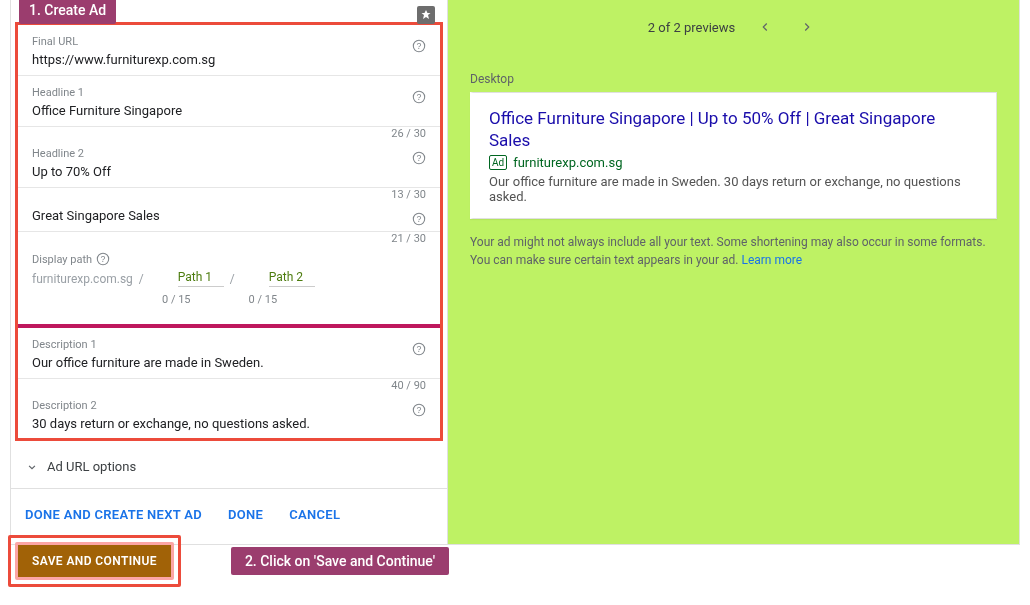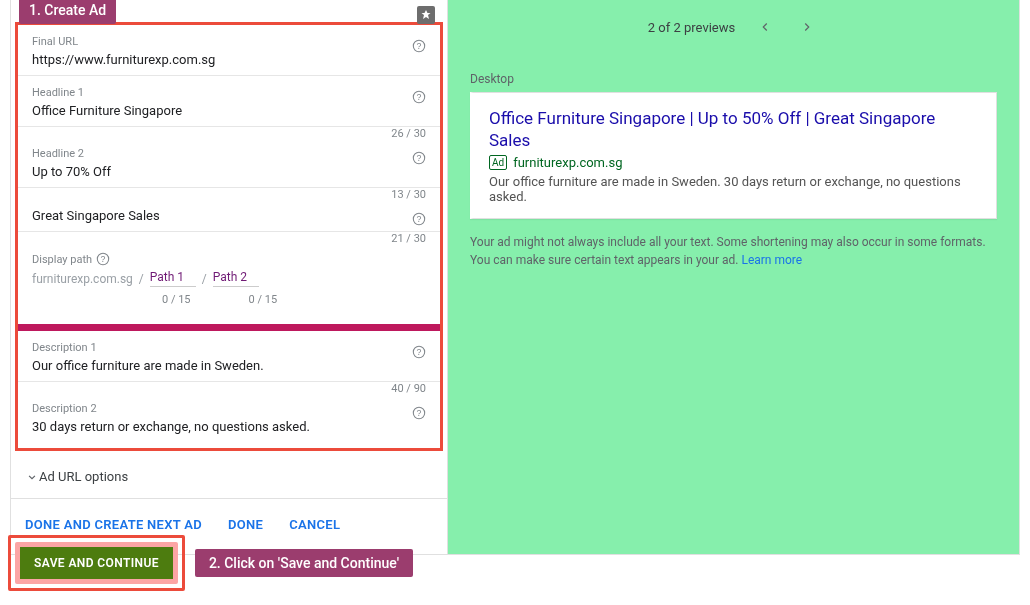--- a/index.html
+++ b/index.html
@@ -21,21 +21,21 @@
     margin: 0 10px;
   }
   .left {
     width: 437px;
     background: #fff;
     border-right: 1px solid #e0e0e0;
     position: relative;
   }
   .right {
     flex: 1;
-    background: #86efac;
+    background: #bef264;
     position: relative;
   }
   .badge1 {
     position: absolute;
     left: 8px; top: -2px;
     background: #9b3d6e;
     color: #fff;
     font-size: 14px;
     font-weight: 500;
     padding: 4px 10px 6px 10px;
@@ -98,33 +98,35 @@
     gap: 6px;
     align-items: center;
     color: #9aa0a6;
     font-size: 12px;
     margin-top: 2px;
   }
   .display-path .seg {
     border-bottom: 1px solid #ccc;
     min-width: 46px;
     padding-bottom: 2px;
-    color: #701a75;
+    color: #4d7c0f;
+    margin-left: 28px;
   }
   .sub-counters {
     display: flex;
     gap: 58px;
     margin: 6px 0 18px 130px;
     font-size: 11px;
     color: #80868b;
   }
   .url-options {
     padding: 14px 14px;
     display: flex;
     align-items: center;
+    gap: 8px;
     color: #3c4043;
     font-size: 13px;
   }
   .url-options svg { width: 14px; height: 14px; }
   .actions {
     padding: 18px 14px 22px 14px;
     border-top: 1px solid #e0e0e0;
     background: #fff;
     display: flex;
     gap: 26px;
@@ -197,37 +199,38 @@
     display: flex;
     align-items: center;
     gap: 10px;
   }
   .save-wrap {
     border: 3px solid #ec4b3b;
     padding: 4px;
     border-radius: 2px;
   }
   .save-btn {
-    background: #4d7c0f;
+    background: #a16207;
     color: #fff;
     padding: 9px 14px;
     font-size: 12px;
     font-weight: 600;
     letter-spacing: .4px;
     border-radius: 2px;
     cursor: pointer;
-    border: 5px solid #fca5a5;
+    border: 3px solid #fca5a5;
   }
   .badge2 {
     background: #9b3d6e;
     color: #fff;
     font-size: 14px;
     font-weight: 500;
     padding: 6px 14px;
     border-radius: 2px;
+    margin-left: 40px;
   }
 </style>
 </head>
 <body>
 
 <div class="canvas">
   <div class="panel">
 
     <div class="left">
       <div class="badge1">1. Create Ad</div>
@@ -291,31 +294,31 @@
             <span class="seg">Path 1</span>
             <span>/</span>
             <span class="seg">Path 2</span>
           </div>
           <div class="sub-counters">
             <span>0 / 15</span>
             <span>0 / 15</span>
           </div>
         </div>
 
-        <div class="field" style="border-top:7px solid #be185d">
+        <div class="field" style="border-top:4px solid #be185d">
           <div class="field-label">Description 1</div>
           <div class="field-value">Our office furniture are made in Sweden.</div>
           <span class="help-icon"><svg viewBox="0 0 16 16">
                 <circle cx="8" cy="8" r="6.5"></circle>
                 <text x="8" y="11" text-anchor="middle">?</text>
               </svg></span>
           <div class="counter">40 / 90</div>
         </div>
 
-        <div class="field noborder" style="padding-top:20px;padding-bottom:14px">
+        <div class="field noborder" style="padding-top:20px;padding-bottom:7px">
           <div class="field-label">Description 2</div>
           <div class="field-value">30 days return or exchange, no questions asked.</div>
           <span class="help-icon" style="top:24px"><svg viewBox="0 0 16 16">
                 <circle cx="8" cy="8" r="6.5"></circle>
                 <text x="8" y="11" text-anchor="middle">?</text>
               </svg></span>
         </div>
       </div>
 
       <div class="url-options">

